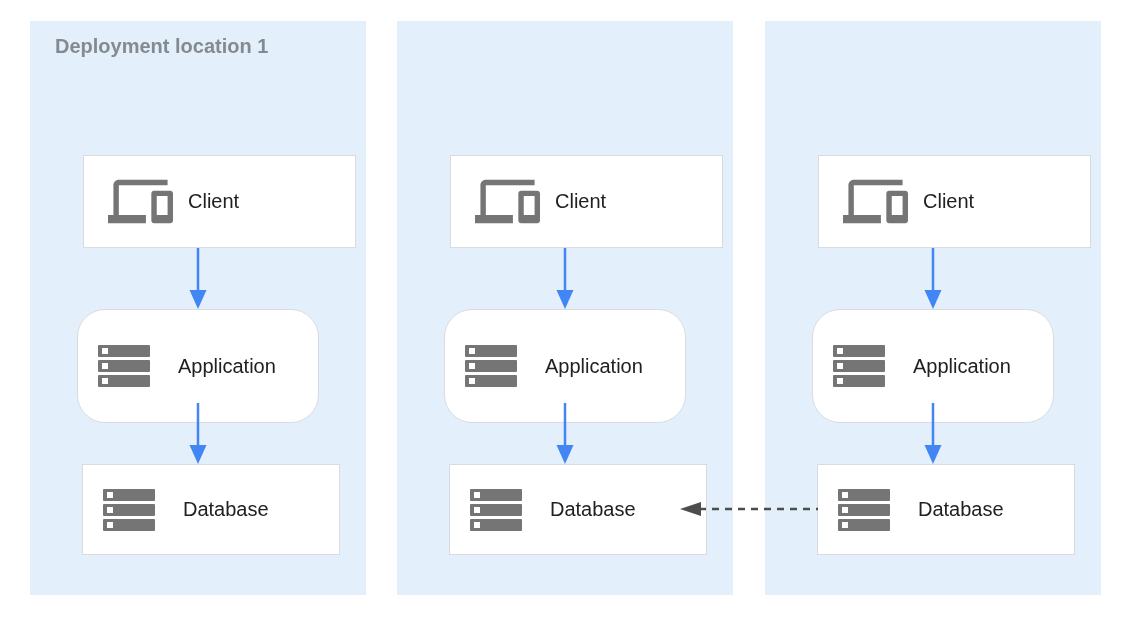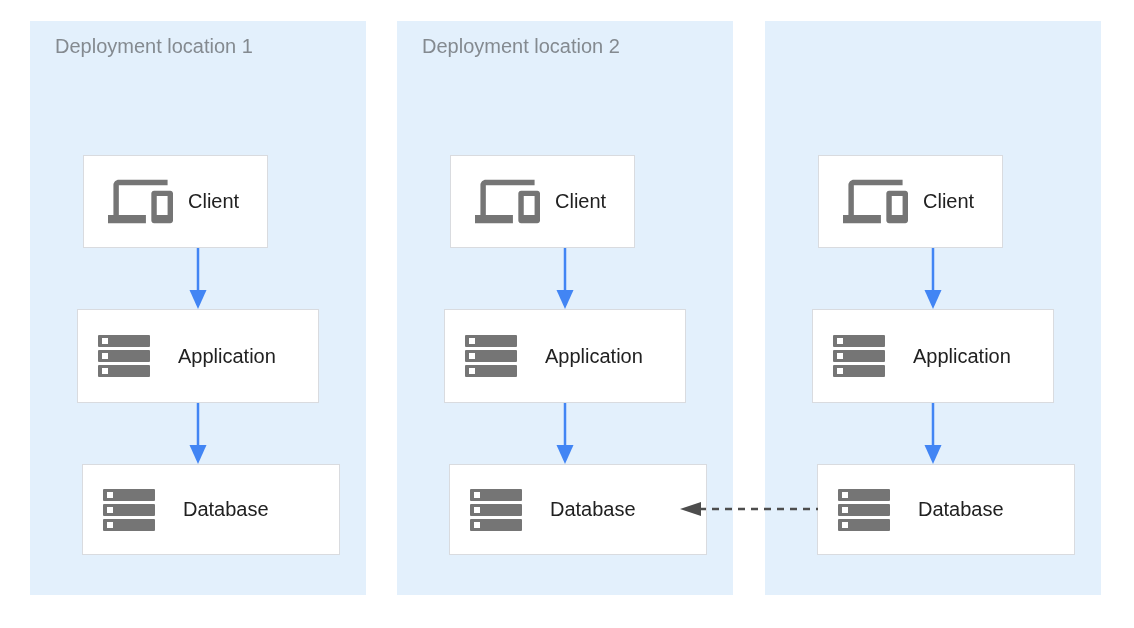--- a/index.html
+++ b/index.html
@@ -24,36 +24,36 @@
   }
   .panel-1 { left: 30px; }
   .panel-2 { left: 397px; }
   .panel-3 { left: 765px; }
   .panel-title {
     position: absolute;
     left: 25px;
     top: 12px;
     margin: 0;
     font-size: 20px;
-    font-weight: 400;
+    font-weight: 700;
     color: #848A90;
     line-height: 26px;
     white-space: nowrap;
   }
   .node {
     position: absolute;
     background: #ffffff;
     border: 1px solid #D9DBDF;
     box-sizing: border-box;
     display: flex;
     align-items: center;
     padding-left: 20px;
   }
-  .client-node      { left: 53px;  top: 134px; width: 185px; height: 93px; padding-left: 24px; }
-  .application-node { left: 47px;  top: 288px; width: 242px; height: 94px; }
+  .client-node      { left: 53px;  top: 134px; width: 273px; height: 93px; padding-left: 24px; }
+  .application-node { left: 47px;  top: 288px; width: 242px; height: 114px; border-radius: 28px; }
   .database-node    { left: 52px;  top: 443px; width: 258px; height: 91px; }
   .icon-wrap {
     flex: none;
     width: 80px;
     display: flex;
     align-items: center;
   }
   .node-label {
     font-size: 20px;
     color: #212121;
@@ -133,21 +133,20 @@
             <rect x="4" y="18" width="6" height="6"></rect>
             <rect x="4" y="33" width="6" height="6"></rect>
           </g>
         </svg>
       </span>
       <span class="node-label">Database</span>
     </div>
   </section>
 
   <section class="panel panel-2">
-    <h2 class="panel-title">Deployment location 2</h2>
 
     <div class="node client-node">
       <span class="icon-wrap">
         <svg width="65" height="49" viewBox="0 3 24 18" aria-hidden="true">
           <path d="M4 6h18V4H4c-1.1 0-2 .9-2 2v11H0v3h14v-3H4V6zm19 2h-6c-.55 0-1 .45-1 1v10c0 .55.45 1 1 1h6c.55 0 1-.45 1-1V9c0-.55-.45-1-1-1zm-1 9h-4v-7h4v7z" fill="#757575"></path>
         </svg>
       </span>
       <span class="node-label">Client</span>
     </div>
 

